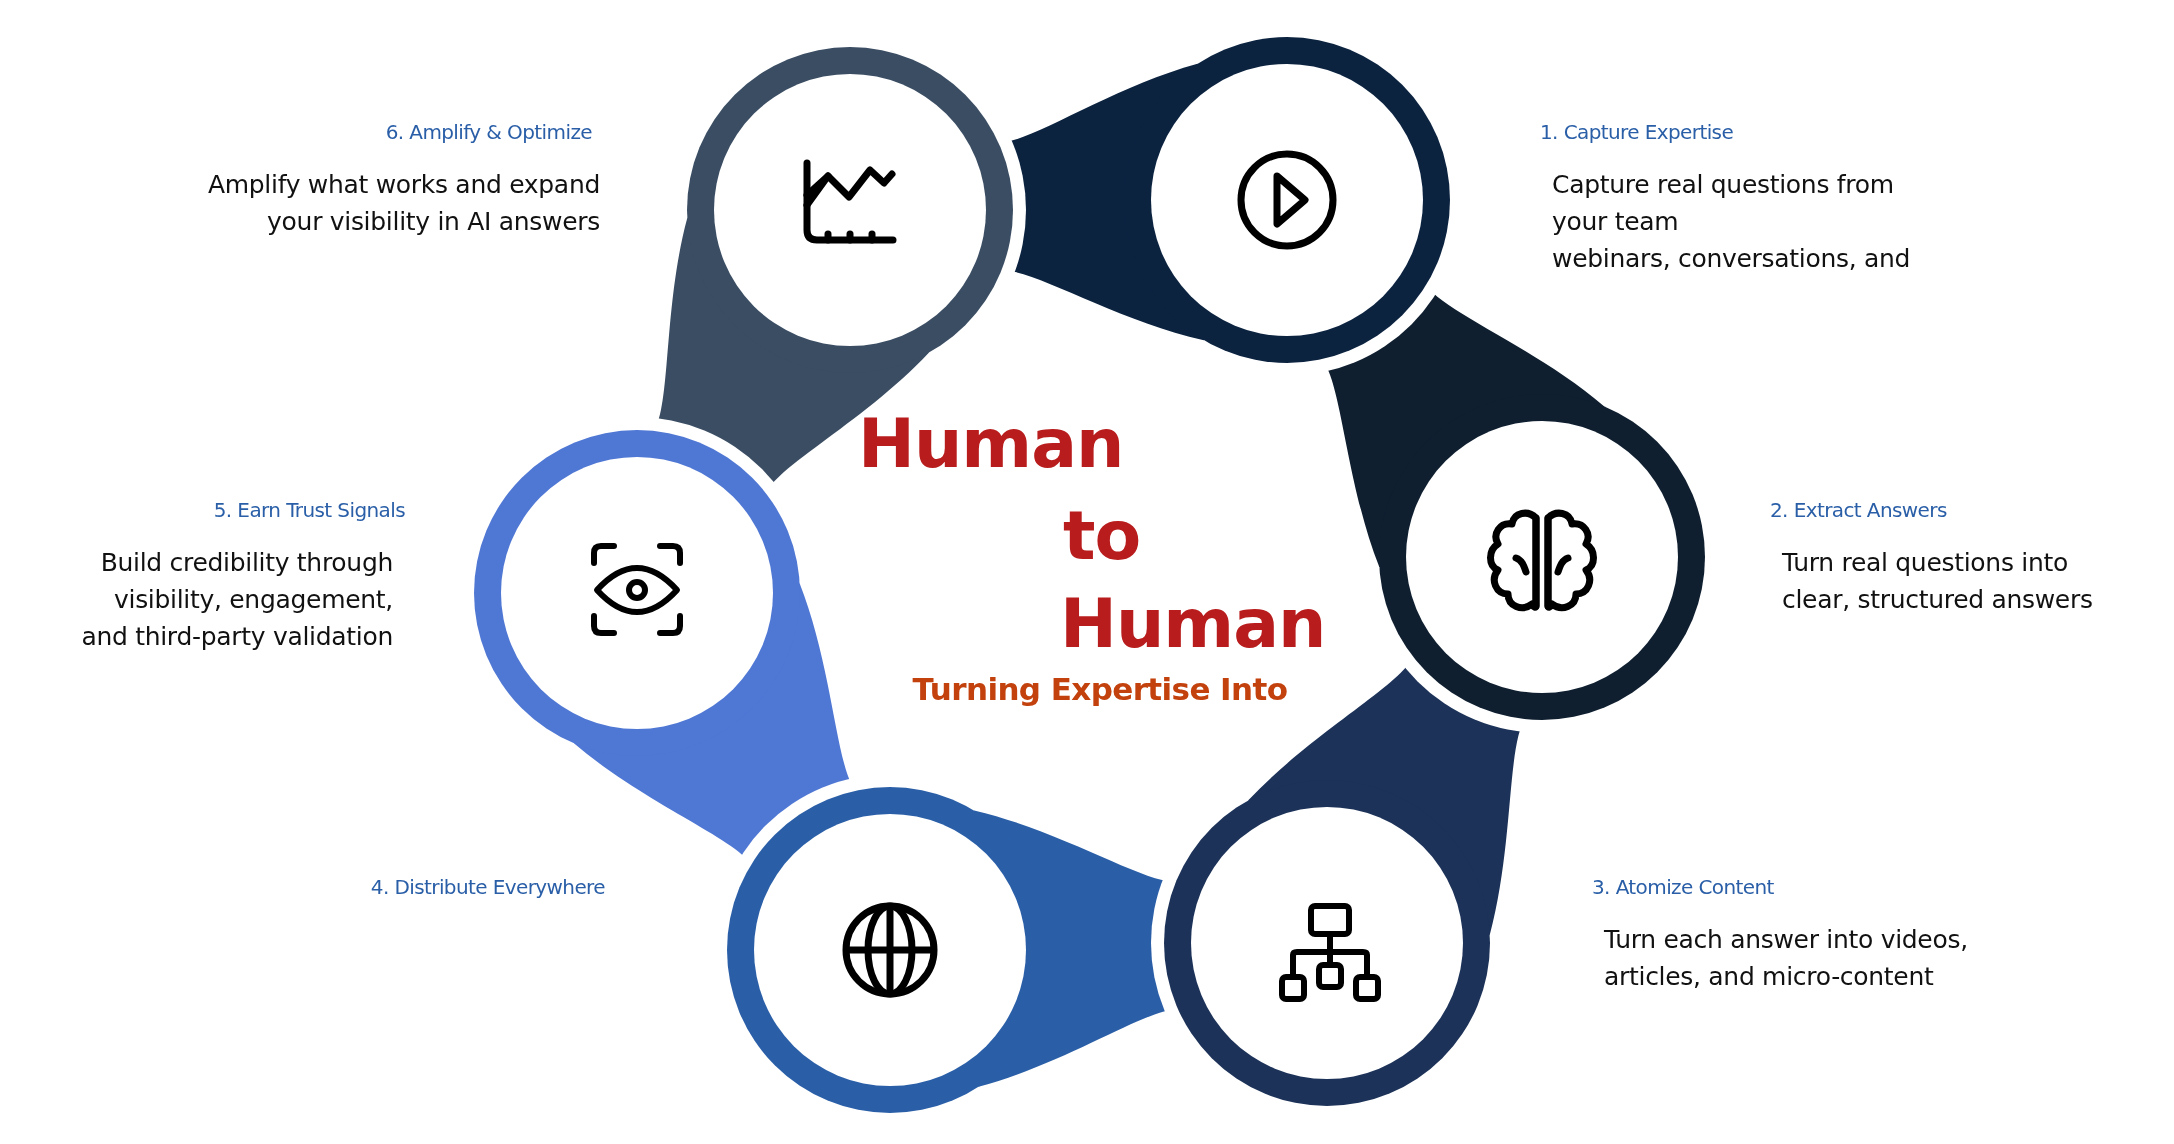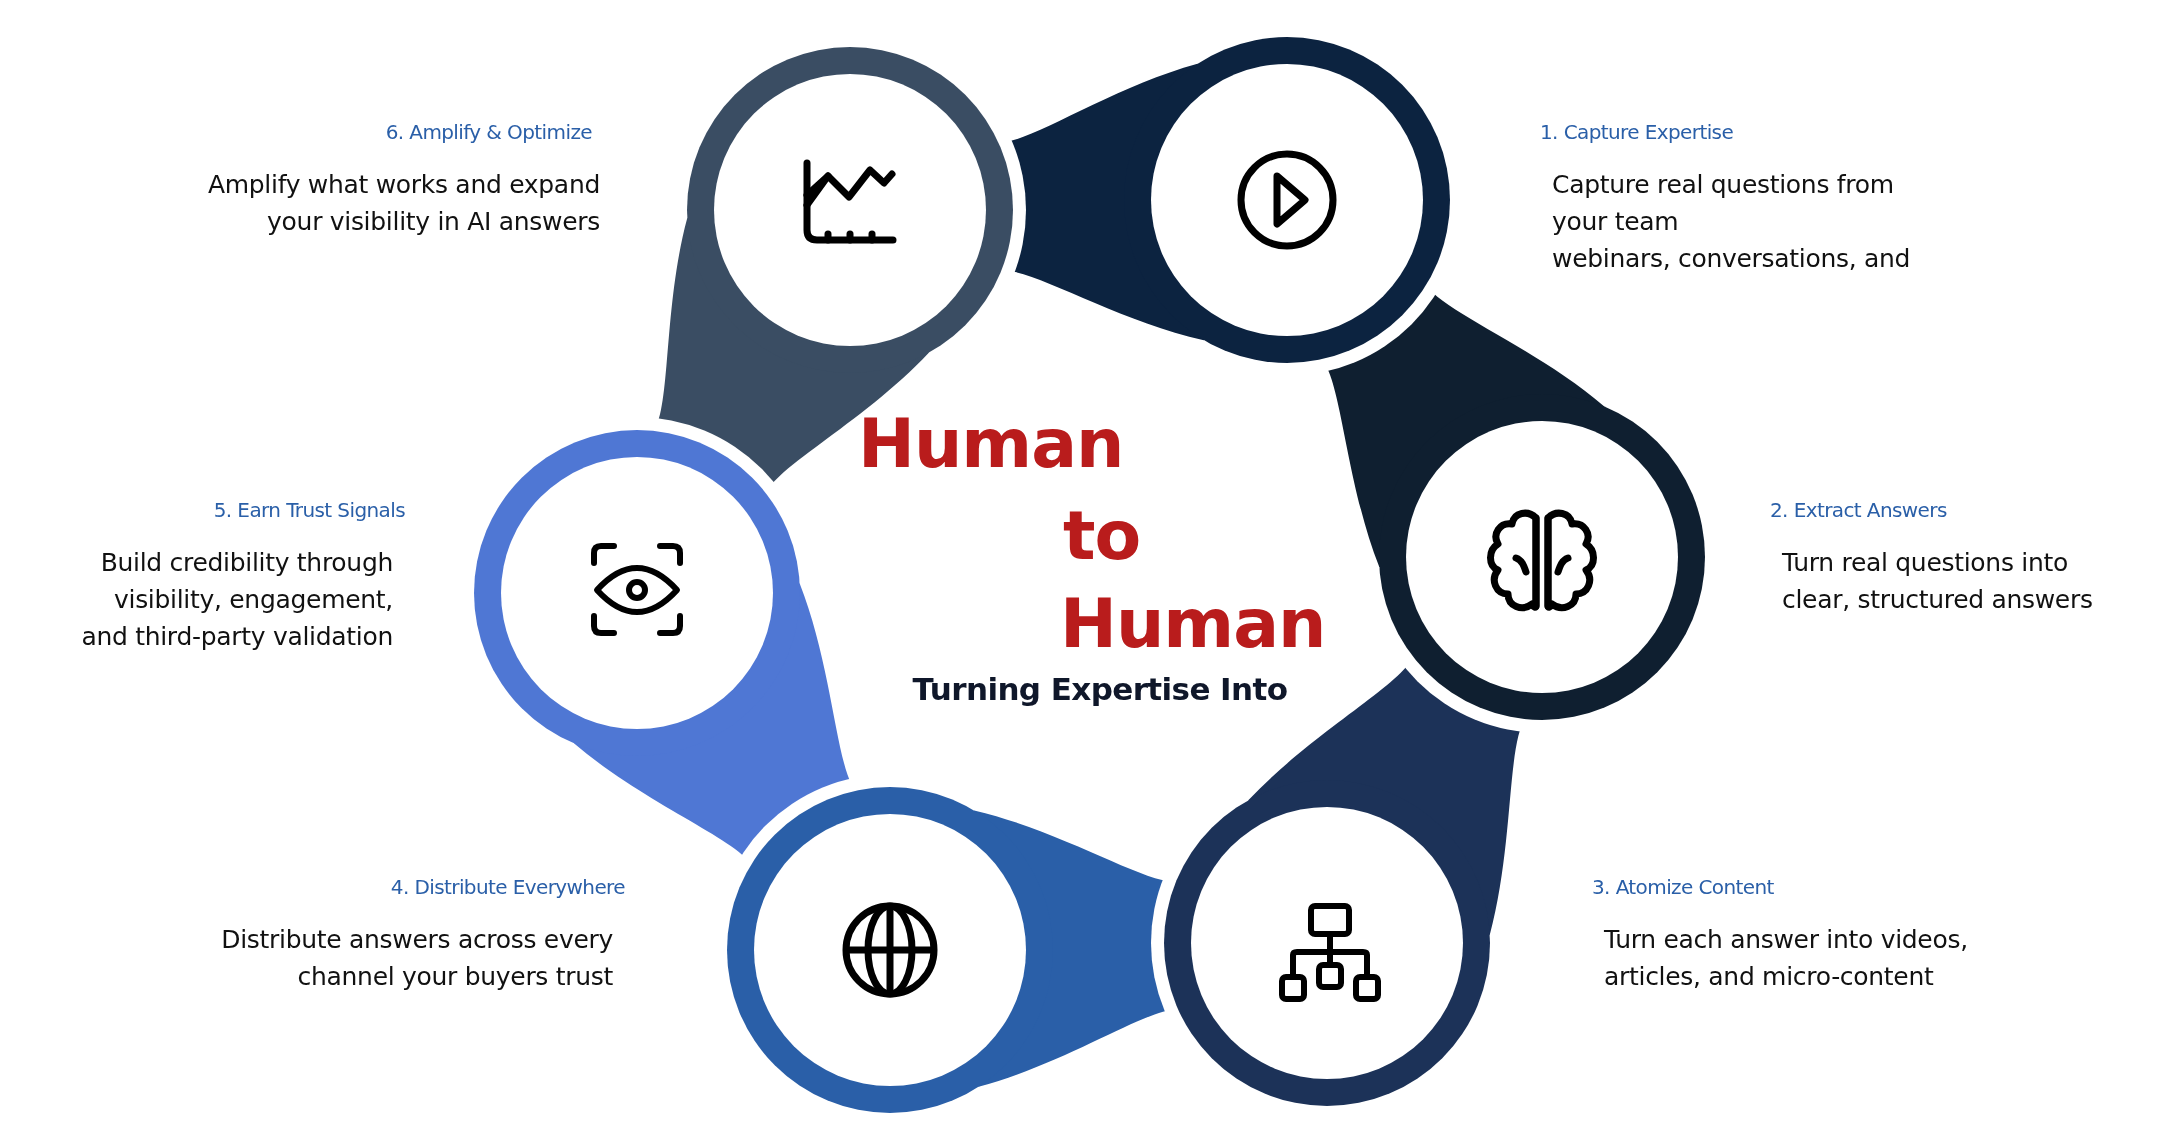--- a/index.html
+++ b/index.html
@@ -11,21 +11,21 @@
   .step-text.left-align { text-align: left; }
   .step-heading { font-family: "DejaVu Sans", sans-serif; font-weight: normal; font-size: 20px;
                   letter-spacing: -0.6px; color: #2a5fa8; line-height: 40px; margin: 0 0 14px 0; }
   .step-body { font-family: "DejaVu Sans", sans-serif; font-size: 25px; color: #111111;
                line-height: 37px; margin: 12px; letter-spacing: -0.3px; }
   .step-body span { display: block; }
   .center-title { position: absolute; font-family: "DejaVu Sans", sans-serif; font-weight: bold;
                   color: #b91c1c; font-size: 68px; line-height: 1; letter-spacing: -1px; }
   .center-subtitle { position: absolute; left: 850px; width: 500px; text-align: center;
                      font-family: "DejaVu Sans", sans-serif; font-weight: bold; font-size: 31px;
-                     color: #0f172a; line-height: 43px; letter-spacing: -0.6px; }
+                     color: #c2410c; line-height: 43px; letter-spacing: -0.6px; }
   .center-subtitle span { display: block; }
 </style>
 </head>
 <body>
 
 <svg id="diagram" width="2174" height="1144" viewBox="0 0 2174 1144" xmlns="http://www.w3.org/2000/svg">
   <defs id="defs">
       <mask id="tailmask0" maskUnits="userSpaceOnUse" x="0" y="0" width="2174" height="1144">
         <rect x="0" y="0" width="2174" height="1144" fill="#fff"></rect>
         <circle cx="850" cy="210" r="176" fill="#000"></circle>
@@ -163,25 +163,21 @@
 
 <div class="step-text left-align" style="left:1592px; top:867px;">
   <div class="step-heading">3. Atomize Content</div>
   <div class="step-body">
     <span>Turn each answer into videos,</span>
     <span>articles, and micro-content</span>
   </div>
 </div>
 
 <div class="step-text right-align" style="left:105px; top:867px;">
-  <div class="step-heading" style="">4. Distribute Everywhere</div>
-  <div class="step-body">
-    <span>Distribute answers across every</span>
-    <span>channel your buyers trust</span>
-  </div>
+  <div class="step-heading" style="margin-right:20px;">4. Distribute Everywhere</div>
 </div>
 
 <div class="step-text right-align" style="left:-115px; top:490px;">
   <div class="step-heading">5. Earn Trust Signals</div>
   <div class="step-body">
     <span>Build credibility through</span>
     <span>visibility, engagement,</span>
     <span>and third-party validation</span>
   </div>
 </div>

